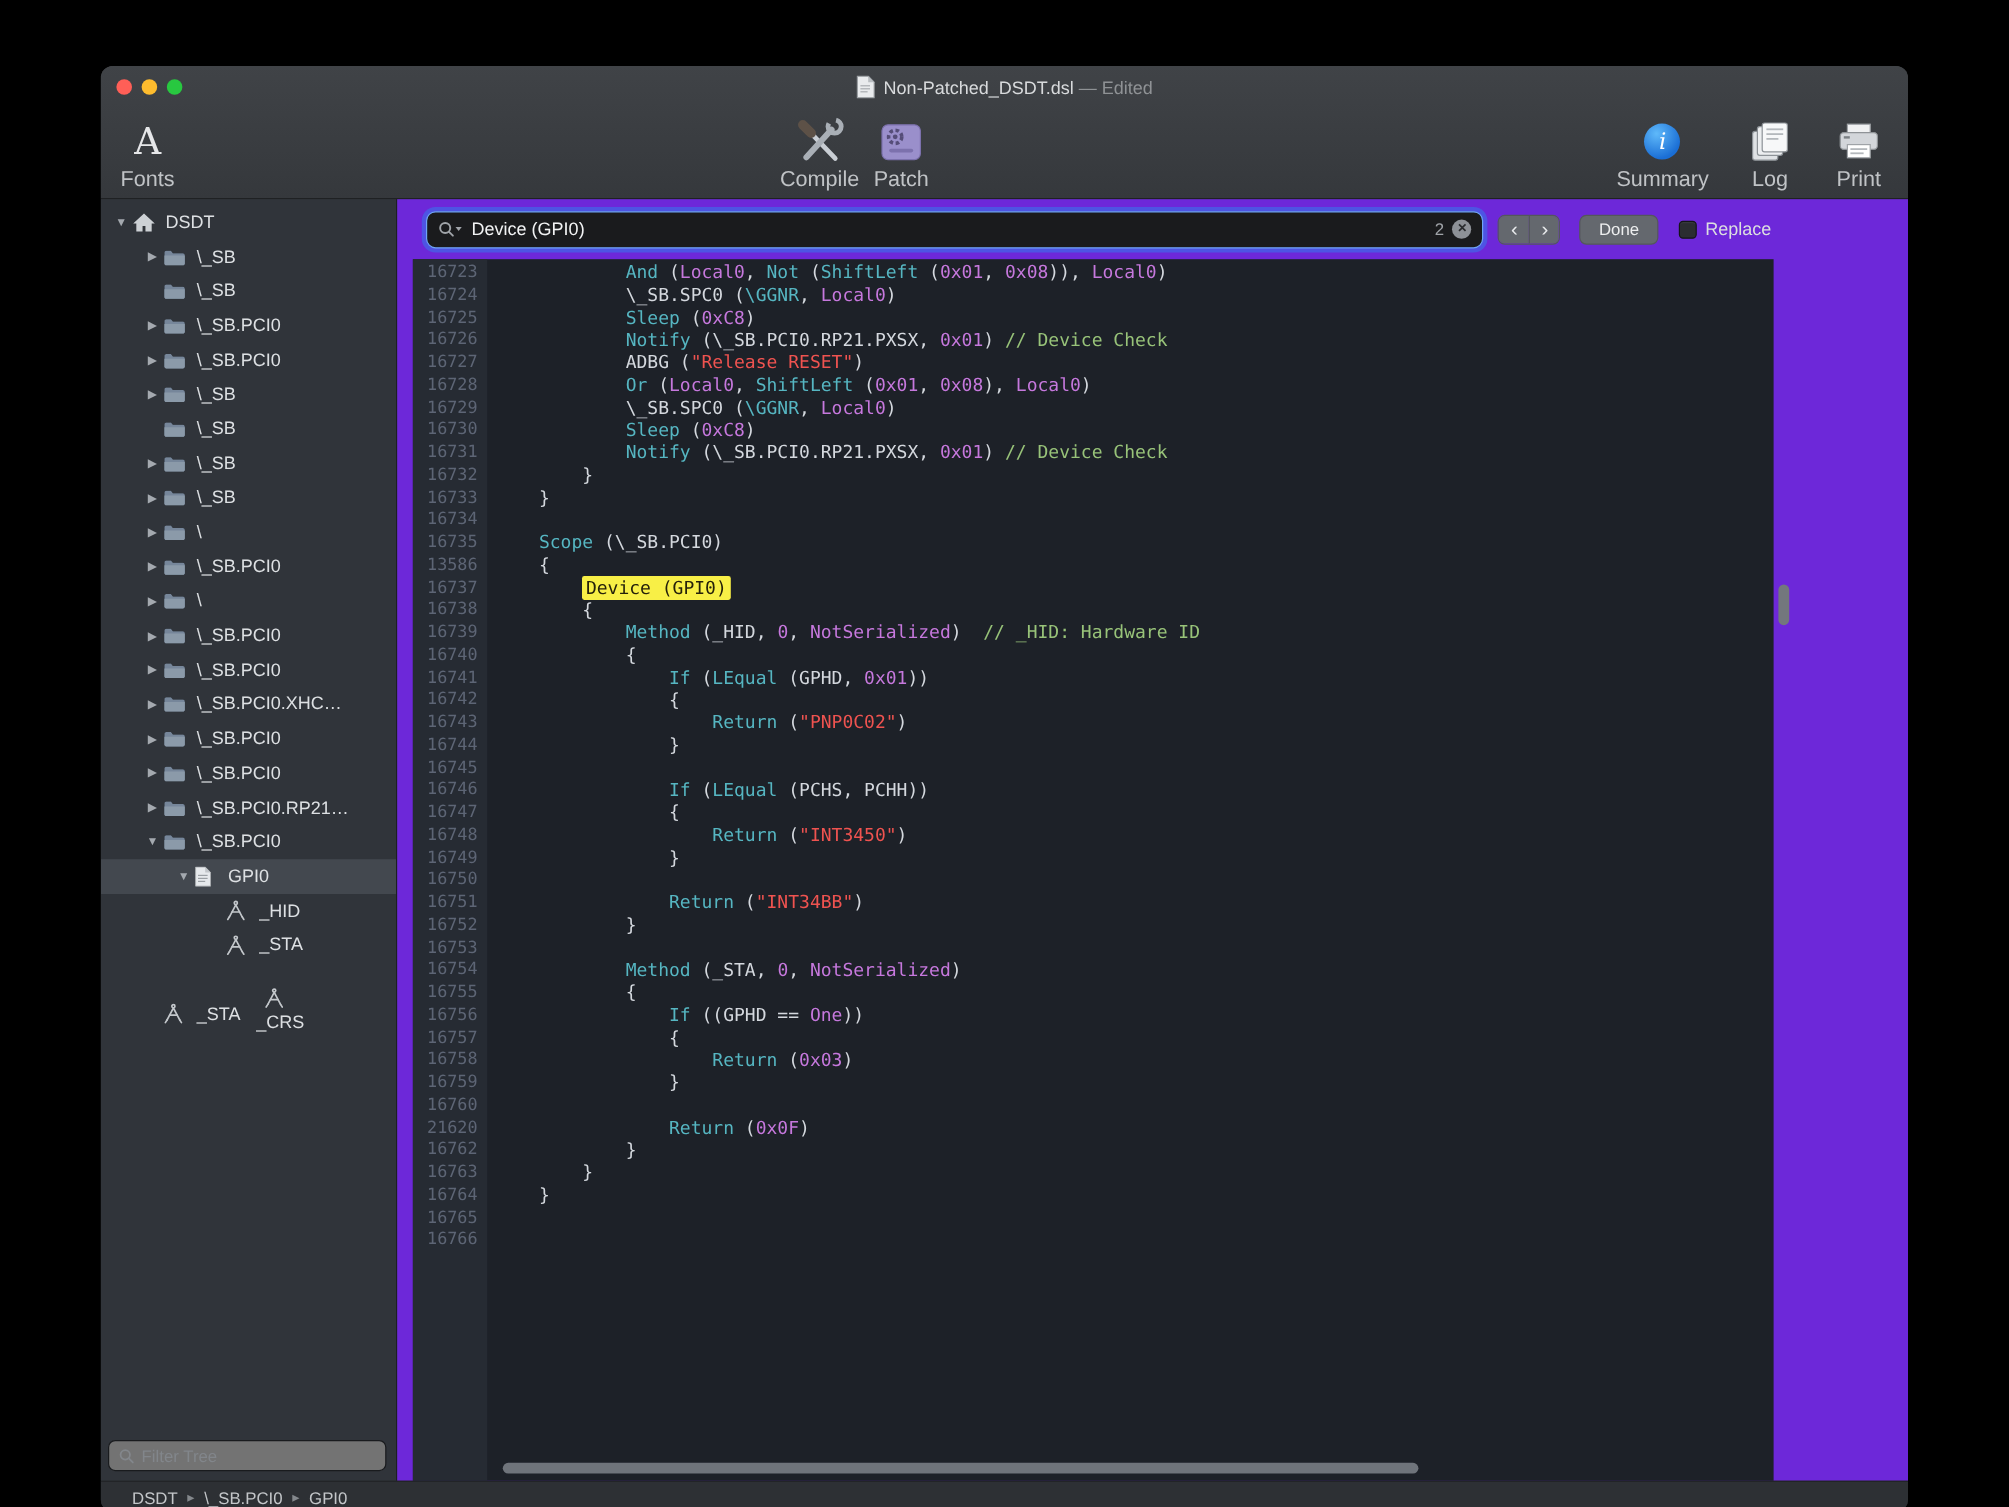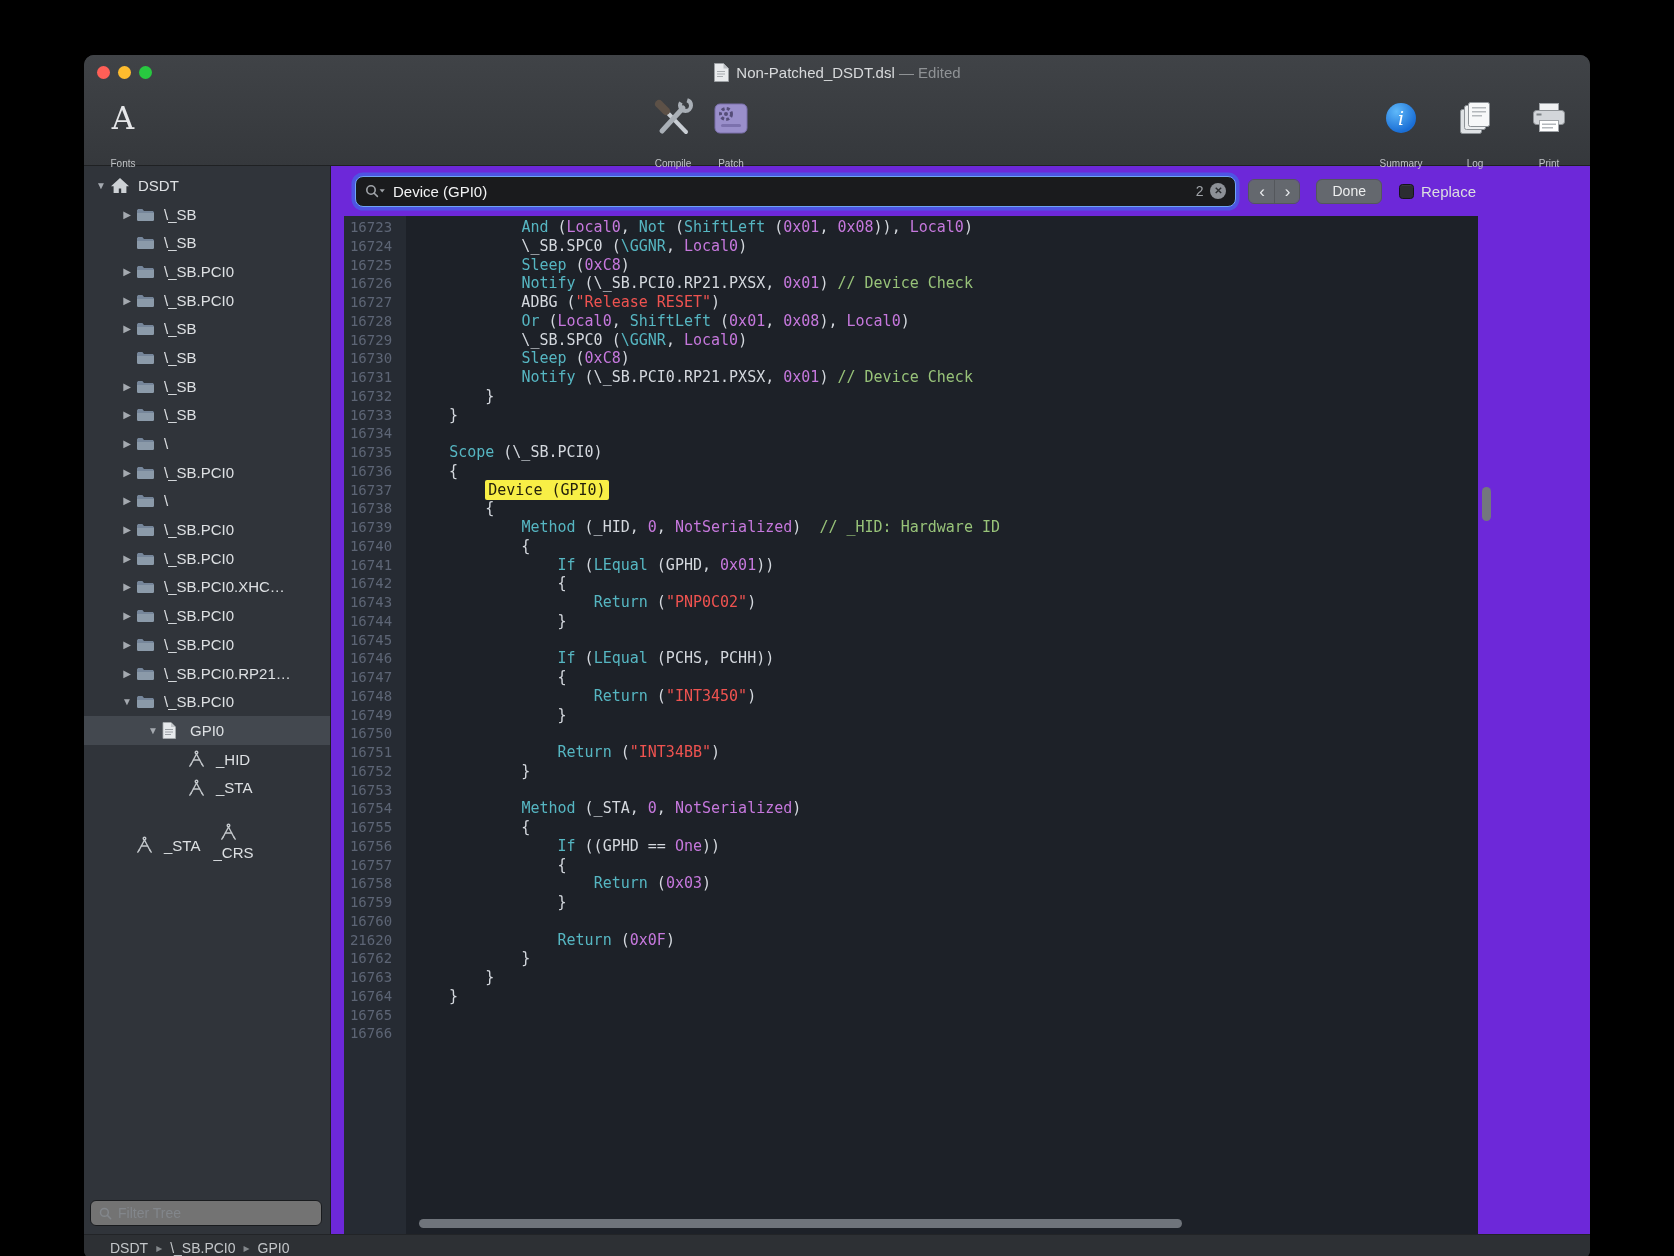--- a/index.html
+++ b/index.html
@@ -16,21 +16,21 @@
   .traffic{position:absolute;left:13px;top:11px;display:flex;gap:8px}
   .tl{width:13px;height:13px;border-radius:50%;display:inline-block}
   .tl.red{background:#ff5f57}.tl.yellow{background:#febc2e}.tl.green{background:#28c840}
   .title-center{position:absolute;left:0;right:0;top:8px;text-align:center;font-size:15px;color:#d8dadc;white-space:nowrap}
   .title-center svg{vertical-align:-4px;margin-right:7px}
   .title-suffix{color:#8f9295}
 
   .toolbar{height:76px;position:relative;display:flex;align-items:flex-start;padding:8px 18px 0 16px}
   .tb-item{display:flex;flex-direction:column;align-items:center;min-width:46px}
   .tb-icon{height:42px;display:flex;align-items:center;justify-content:center}
-  .tb-label{font-size:10px;color:#c0c3c6;margin-top:19px;white-space:nowrap}
+  .tb-label{font-size:18px;color:#c0c3c6;margin-top:0;white-space:nowrap}
   .tb-center{position:absolute;left:566px;top:8px;display:flex;gap:12px}
   .tb-right{margin-left:auto;display:flex;gap:28px}
   .fonts-glyph{font-family:"DejaVu Serif",serif;font-size:31px;color:#e6e7e9;line-height:1}
   .sum-circle{width:30px;height:30px;border-radius:50%;
     background:radial-gradient(circle at 35% 28%,#5fb9fa,#1a6ed5 72%);
     color:#fff;font-family:"DejaVu Serif",serif;font-style:italic;font-size:19px;
     display:flex;align-items:center;justify-content:center}
 
   
   .content{flex:1;display:flex;min-height:0}
@@ -64,21 +64,21 @@
     color:#edeeef;font-size:14px;display:flex;align-items:center;flex:0 0 auto}
   .replace-wrap{display:flex;align-items:center;margin-left:17px;flex:0 0 auto}
   .checkbox{width:15px;height:15px;background:#2b2d31;border:1px solid #141518;border-radius:3.5px;
     box-shadow:inset 0 1px 0 rgba(255,255,255,.06)}
   .replace-label{color:#dcdee0;font-size:15px;margin-left:7px}
 
   
   .editor-wrap{position:relative;flex:1;margin:0 112px 0 13px;min-height:0}
   .editor{display:flex;height:100%;background:#1d2128;overflow:hidden}
   .gutter{flex:0 0 62px;background:#262b33;color:#5d6575;font:14px/18.75px "DejaVu Sans Mono",monospace;
-    text-align:center;padding:2px 8px 0 0;overflow:hidden}
+    text-align:right;padding:2px 8px 0 0;overflow:hidden}
   .codecol{flex:1;font:15px/18.75px "DejaVu Sans Mono",monospace;color:#d4d8de;white-space:pre;
     padding:2px 4px 0 7px;overflow:hidden}
   .gl,.cl{height:18.75px}
   .tk-p{color:#d4d8de}
   .tk-k{color:#56b6c2}
   .tk-n{color:#c678dd}
   .tk-s{color:#ef5350}
   .tk-c{color:#98c379}
   .tk-h{background:#f8ef46;color:#25210a;padding:1px 3px;border-radius:2px}
   .vthumb{position:absolute;right:-13px;top:271px;width:9px;height:34px;background:#73777d;border-radius:5px}
@@ -507,21 +507,21 @@
               <div class="gl">16726</div>
               <div class="gl">16727</div>
               <div class="gl">16728</div>
               <div class="gl">16729</div>
               <div class="gl">16730</div>
               <div class="gl">16731</div>
               <div class="gl">16732</div>
               <div class="gl">16733</div>
               <div class="gl">16734</div>
               <div class="gl">16735</div>
-              <div class="gl">16736</div>
+              <div class="gl">13586</div>
               <div class="gl">16737</div>
               <div class="gl">16738</div>
               <div class="gl">16739</div>
               <div class="gl">16740</div>
               <div class="gl">16741</div>
               <div class="gl">16742</div>
               <div class="gl">16743</div>
               <div class="gl">16744</div>
               <div class="gl">16745</div>
               <div class="gl">16746</div>

